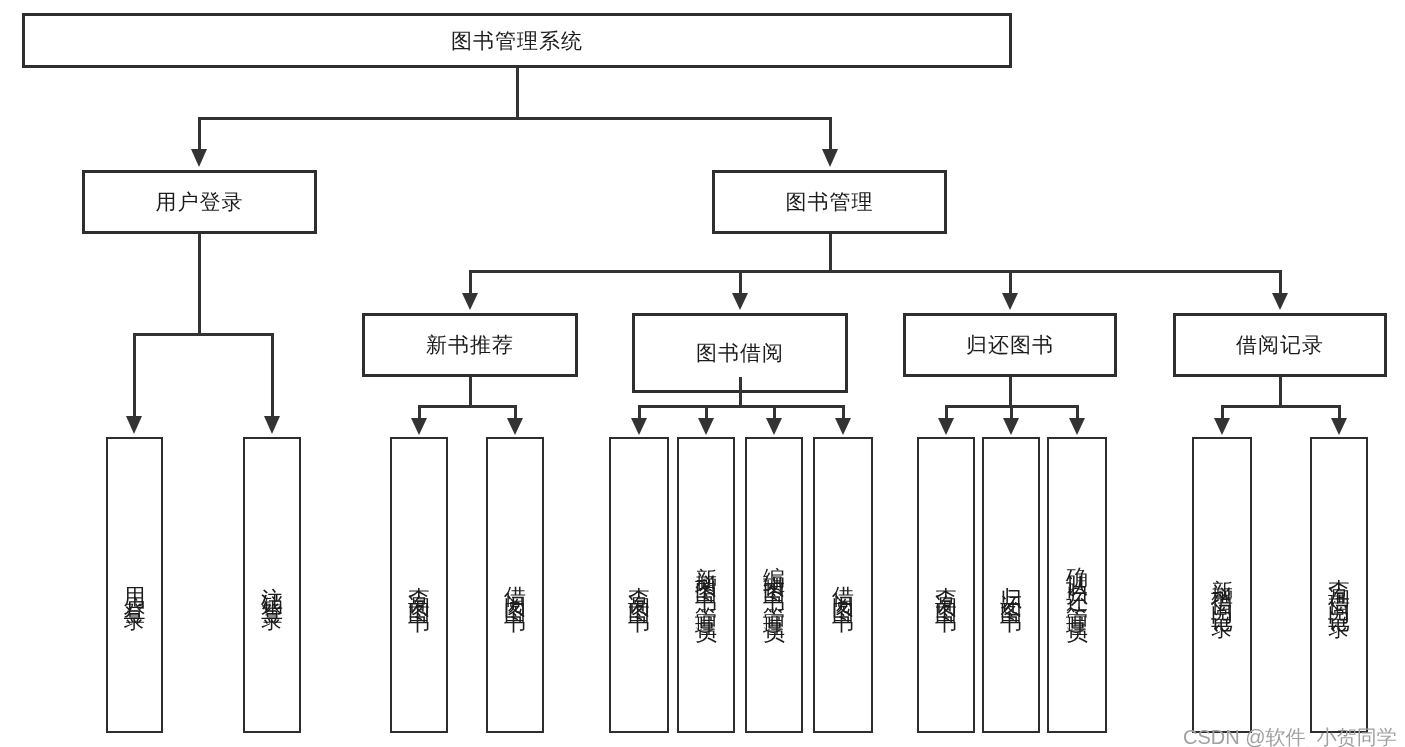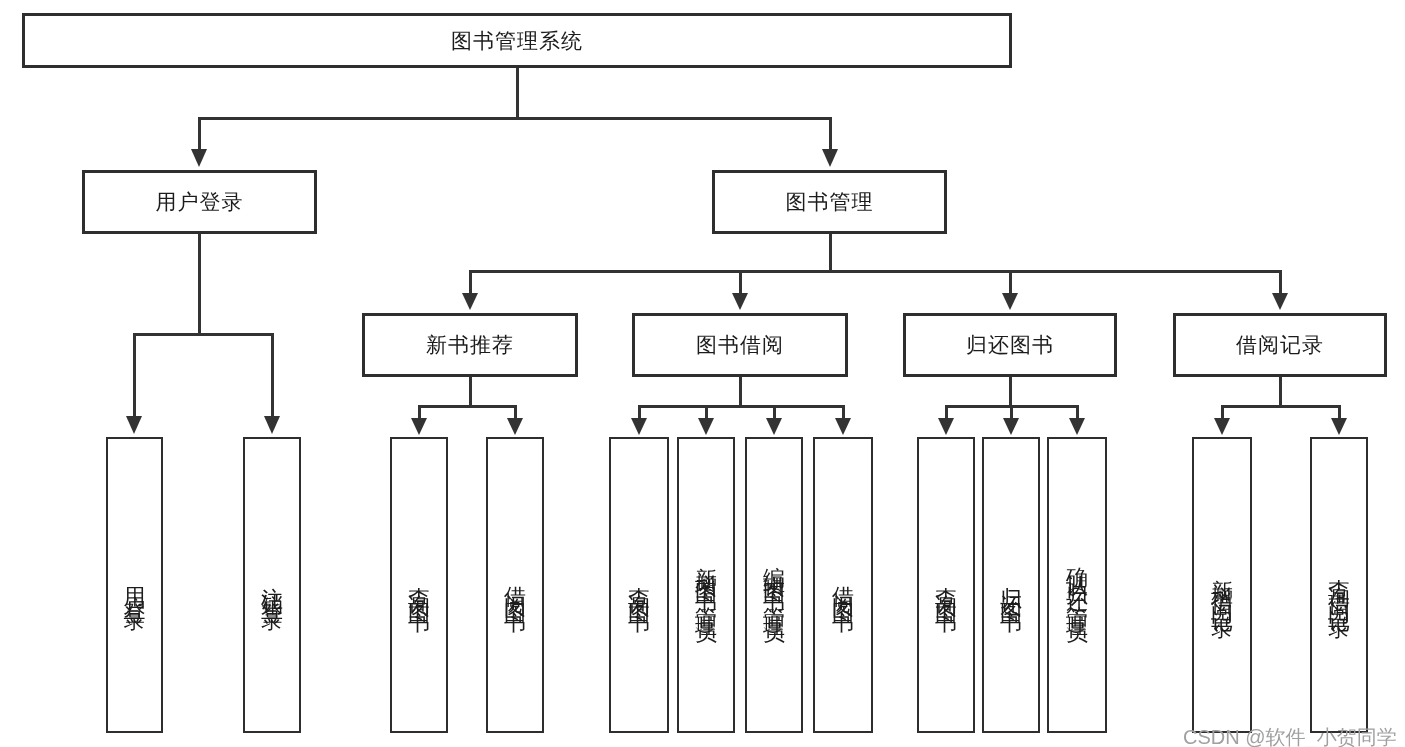--- a/index.html
+++ b/index.html
@@ -87,21 +87,21 @@
   </div>
 
   <div class="node" style="left:712px; top:170px; width:235px; height:64px;">
     <span>图书管理</span>
   </div>
 
   <div class="node" style="left:362px; top:313px; width:216px; height:64px;">
     <span>新书推荐</span>
   </div>
 
-  <div class="node" style="left:632px; top:313px; width:216px; height:64px;">
+  <div class="node" style="left:632px; top:313px; width:216px; height:80px;">
     <span>图书借阅</span>
   </div>
 
   <div class="node" style="left:903px; top:313px; width:214px; height:64px;">
     <span>归还图书</span>
   </div>
 
   <div class="node" style="left:1173px; top:313px; width:214px; height:64px;">
     <span>借阅记录</span>
   </div>

